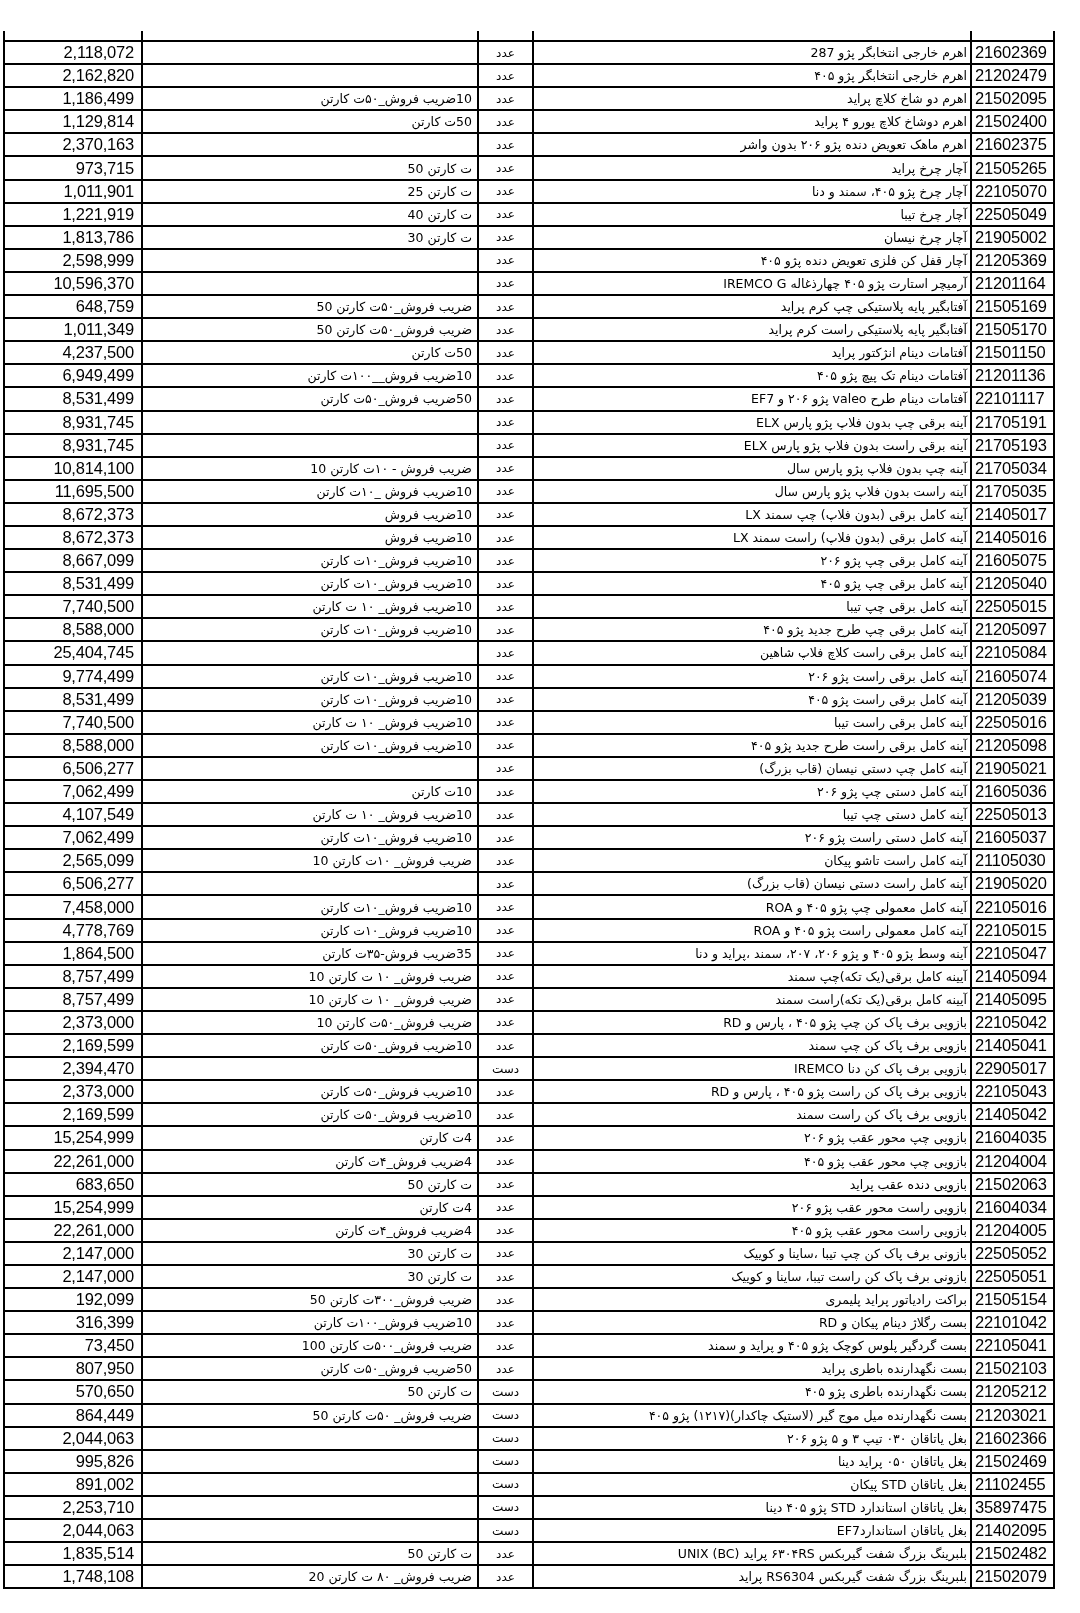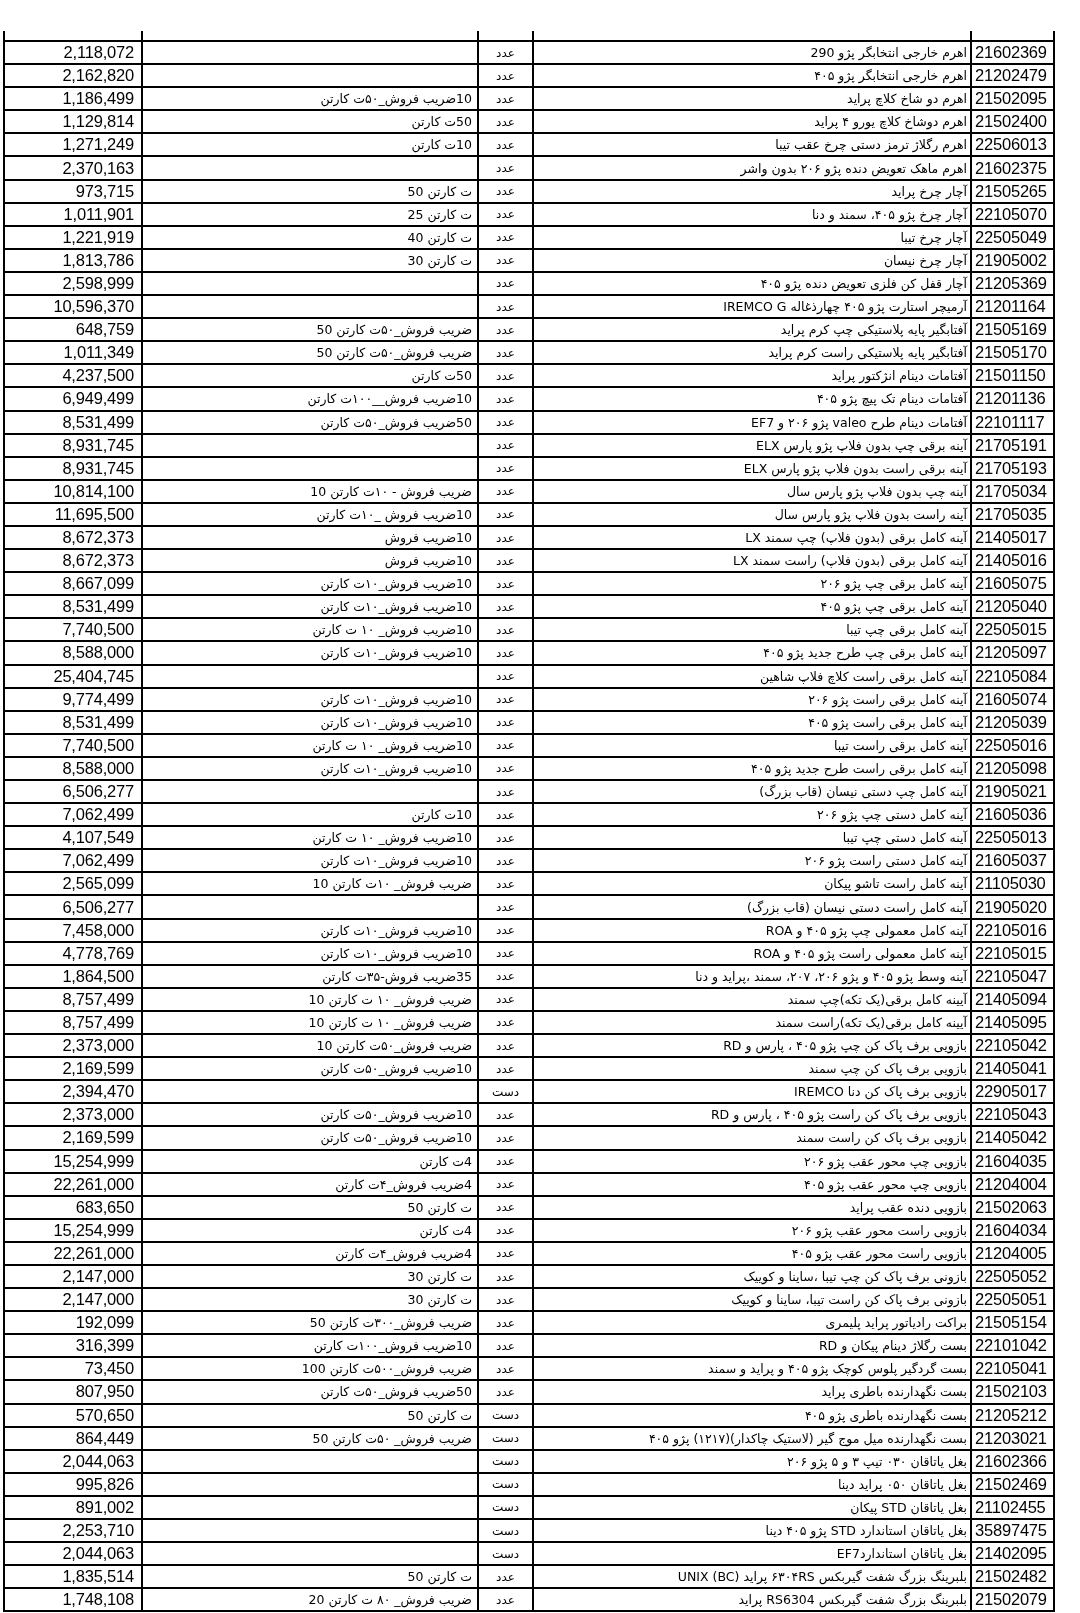--- a/index.html
+++ b/index.html
@@ -44,21 +44,21 @@
         <td class="carton"></td>
         <td class="unit"></td>
         <td class="desc"></td>
         <td class="code"></td>
       </tr>
 
   <tr>
     <td class="price">2,118,072</td>
     <td class="carton"></td>
     <td class="unit">عدد</td>
-    <td class="desc">اهرم خارجی انتخابگر پژو 290</td>
+    <td class="desc">اهرم خارجی انتخابگر پژو 287</td>
     <td class="code">21602369</td>
   </tr>
 
   <tr>
     <td class="price">2,162,820</td>
     <td class="carton"></td>
     <td class="unit">عدد</td>
     <td class="desc">اهرم خارجی انتخابگر پژو ۴۰۵</td>
     <td class="code">21202479</td>
   </tr>
@@ -72,27 +72,20 @@
   </tr>
 
   <tr>
     <td class="price">1,129,814</td>
     <td class="carton">50ت کارتن</td>
     <td class="unit">عدد</td>
     <td class="desc">اهرم دوشاخ کلاچ یورو ۴ پراید</td>
     <td class="code">21502400</td>
   </tr>
 
-  <tr>
-    <td class="price">1,271,249</td>
-    <td class="carton">10ت کارتن</td>
-    <td class="unit">عدد</td>
-    <td class="desc">اهرم رگلاژ ترمز دستی چرخ عقب تیبا</td>
-    <td class="code">22506013</td>
-  </tr>
 
   <tr>
     <td class="price">2,370,163</td>
     <td class="carton"></td>
     <td class="unit">عدد</td>
     <td class="desc">اهرم ماهک تعویض دنده پژو ۲۰۶ بدون واشر</td>
     <td class="code">21602375</td>
   </tr>
 
   <tr>

